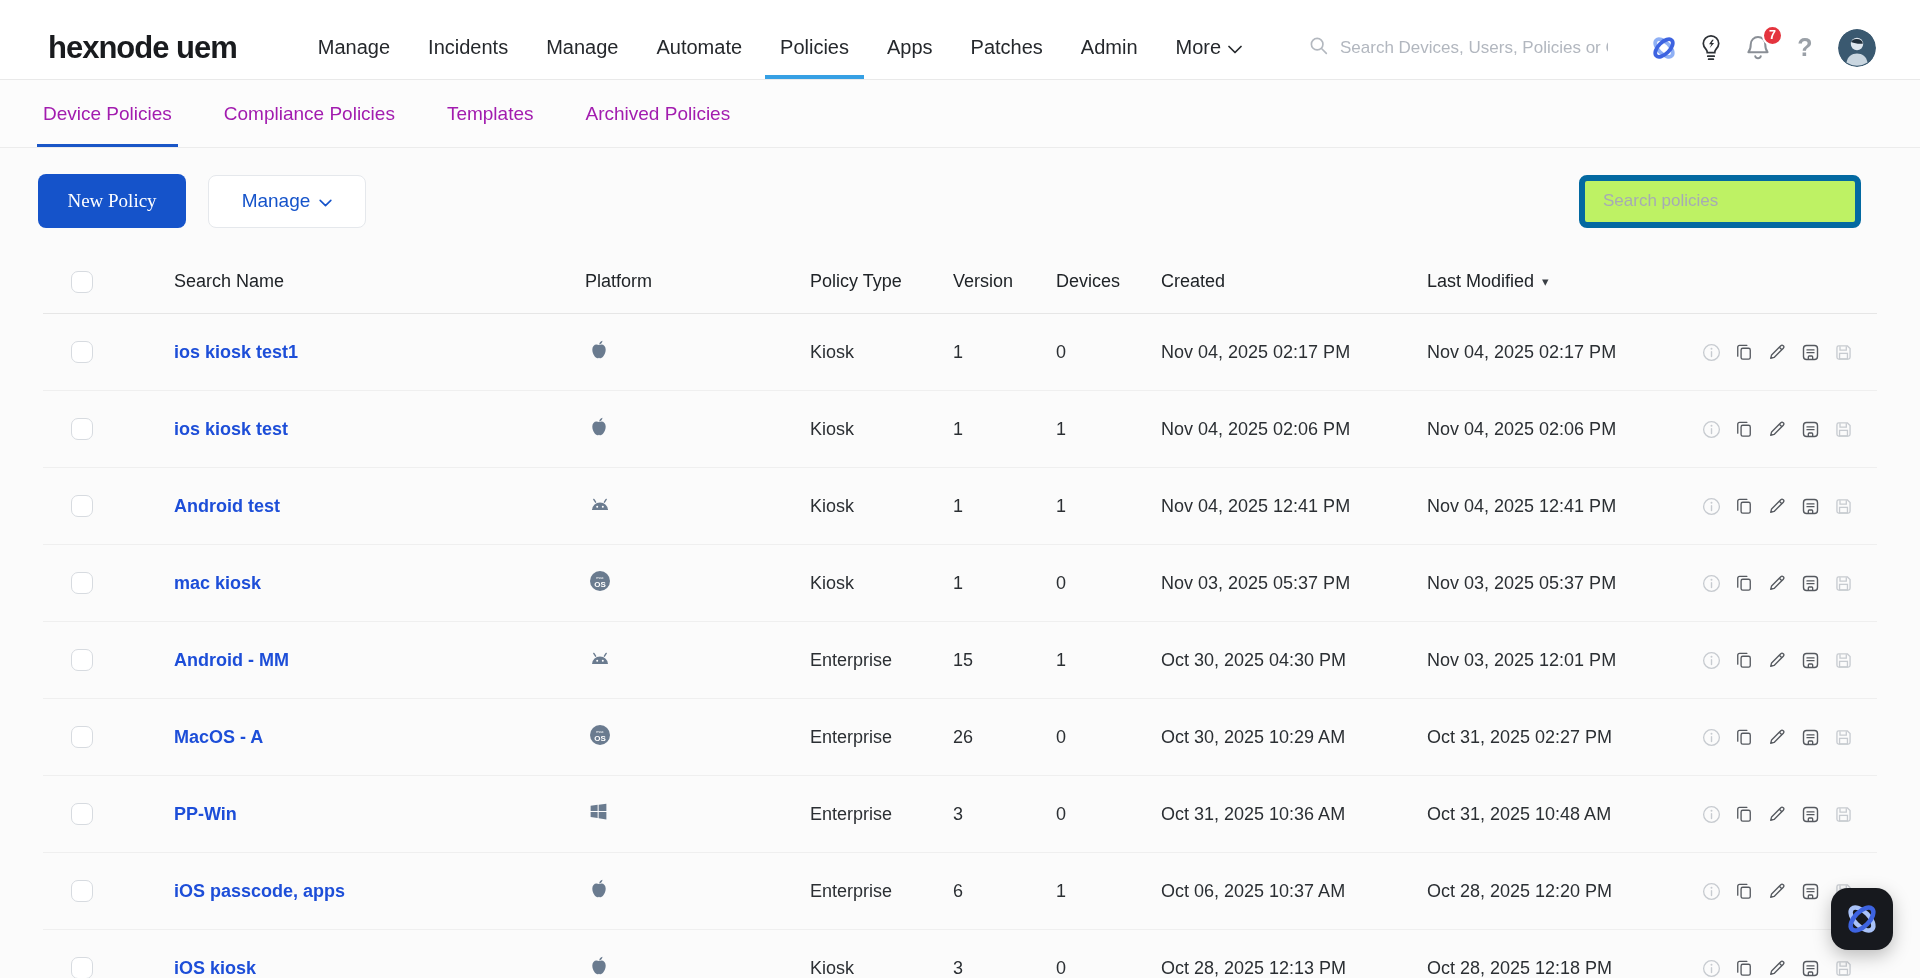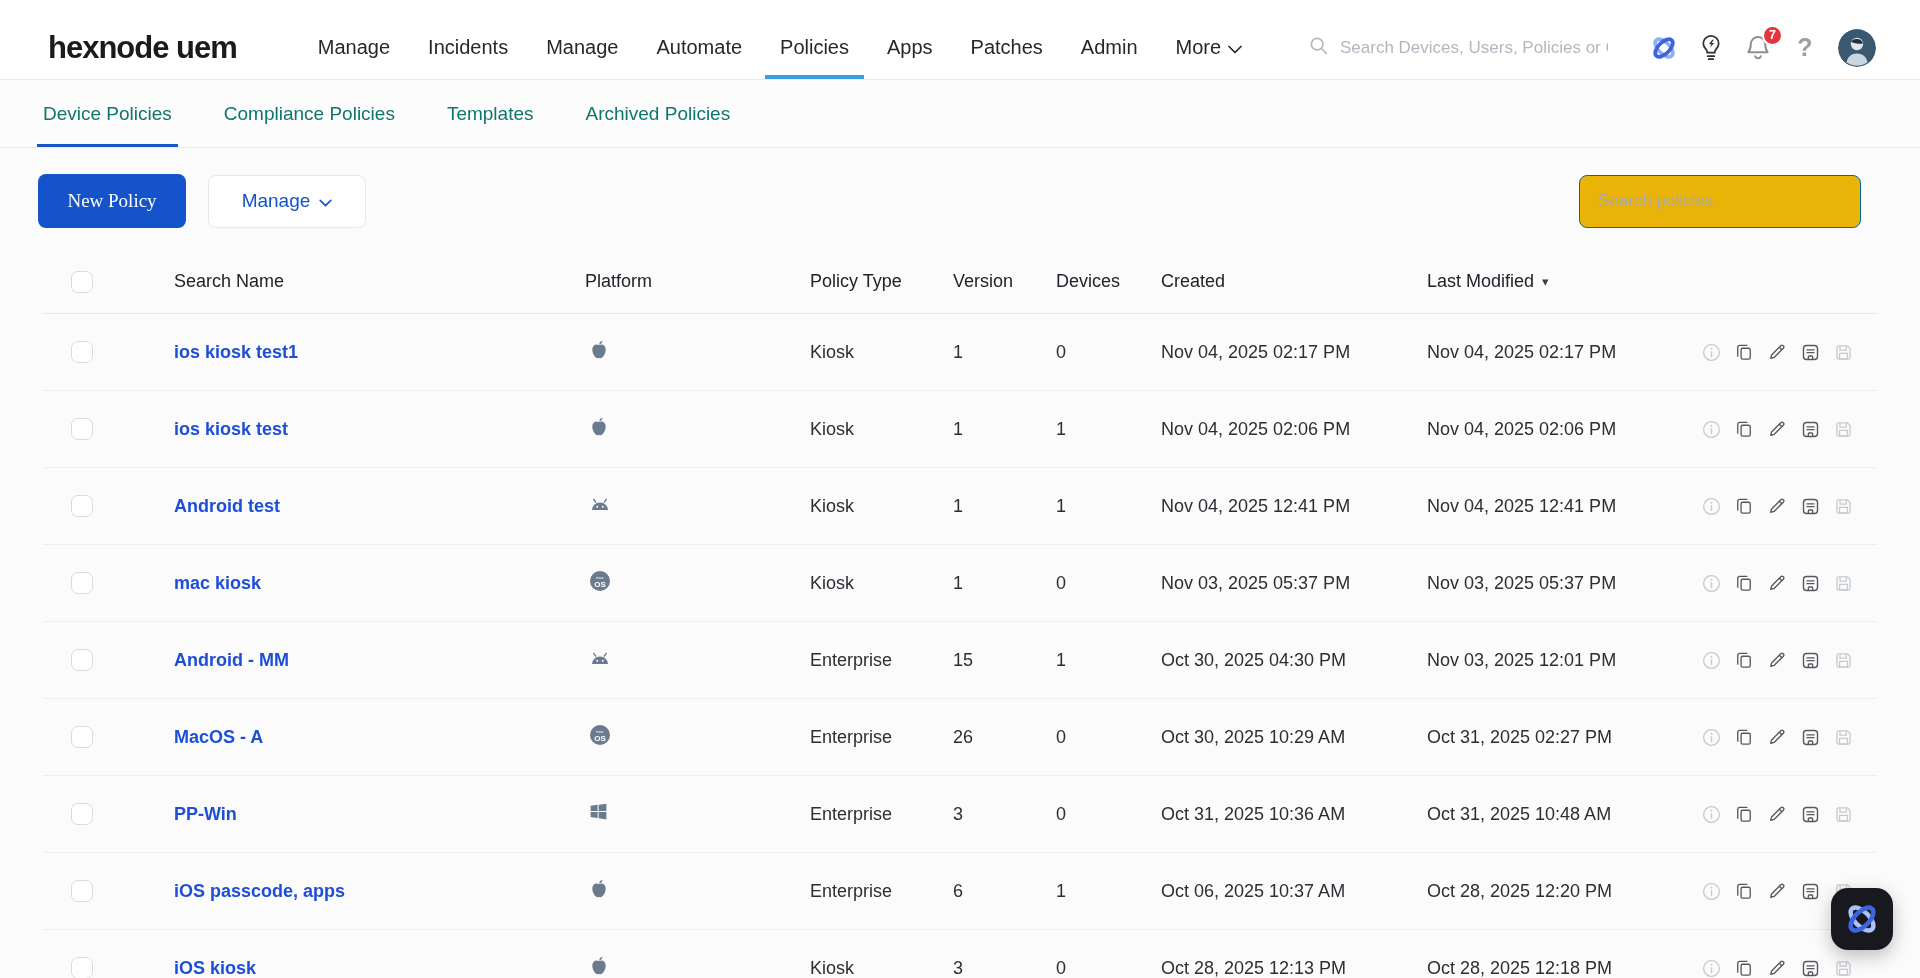--- a/index.html
+++ b/index.html
@@ -26,34 +26,34 @@
   .badge { position:absolute; top:-4px; right:-8px; min-width:21px; height:21px; border-radius:11px;
     background:#E4343E; border:2px solid #fff; color:#fff; font-size:12.5px; font-weight:700;
     display:flex; align-items:center; justify-content:center; padding:0 4px; }
   .help-q { font-size:25px; font-weight:700; color:#9aa0a7; }
   .avatar { width:38px; height:38px; border-radius:50%; margin-left:16px; overflow:hidden; cursor:pointer; }
 
   
   .tab-bar { height:68px; display:flex; align-items:center; padding:0 43px;
     border-bottom:1px solid #ececec; background:#fcfcfc; }
   .tab { position:relative; height:100%; display:flex; align-items:center;
-    font-size:19px; color:#0f766e; margin-right:52px; cursor:pointer; white-space:nowrap; }
+    font-size:19px; color:#a21caf; margin-right:52px; cursor:pointer; white-space:nowrap; }
   .tab.active::after { content:""; position:absolute; left:-6px; right:-6px; bottom:0;
     height:3px; background:#1A56C7; }
 
   
   .toolbar { display:flex; align-items:center; padding:26px 43px 0 38px; }
   .btn-primary { background:#1553CA; color:#fff; border:none; border-radius:8px;
     width:148px; height:54px; font-size:19px; font-family:Liberation Serif, serif; cursor:pointer; }
   .btn-manage { margin-left:22px; background:#fff; border:1px solid #e5e8ec; border-radius:8px;
     width:158px; height:53px; font-size:19px; color:#1553CA; display:flex; align-items:center;
     justify-content:center; gap:9px; cursor:pointer; font-family:"Liberation Sans", sans-serif; }
   .toolbar .spacer { flex:1; }
-  .search-policies { width:282px; height:53px; border:1px solid #0369a1; border-radius:8px;
-    background:#eab308; padding:0 18px; font-size:17px; color:#3a3f45; outline:none; margin-right:16px;
+  .search-policies { width:282px; height:53px; border:6px solid #0369a1; border-radius:8px;
+    background:#bef264; padding:0 18px; font-size:17px; color:#3a3f45; outline:none; margin-right:16px;
     font-family:"Liberation Sans", sans-serif; }
   .search-policies::placeholder { color:#a6abb4; }
   .btn-filter { background:#fff; border:1px solid #e5e8ec; border-radius:8px; width:154px; height:53px;
     font-size:19px; color:#1553CA; display:flex; align-items:center; justify-content:center; gap:11px;
     cursor:pointer; font-family:"Liberation Sans", sans-serif; }
 
   
   .policy-table { margin:22px 43px 0 43px; }
   .t-row { display:grid;
     grid-template-columns:131px 411px 225px 143px 103px 105px 266px 261px 1fr;

